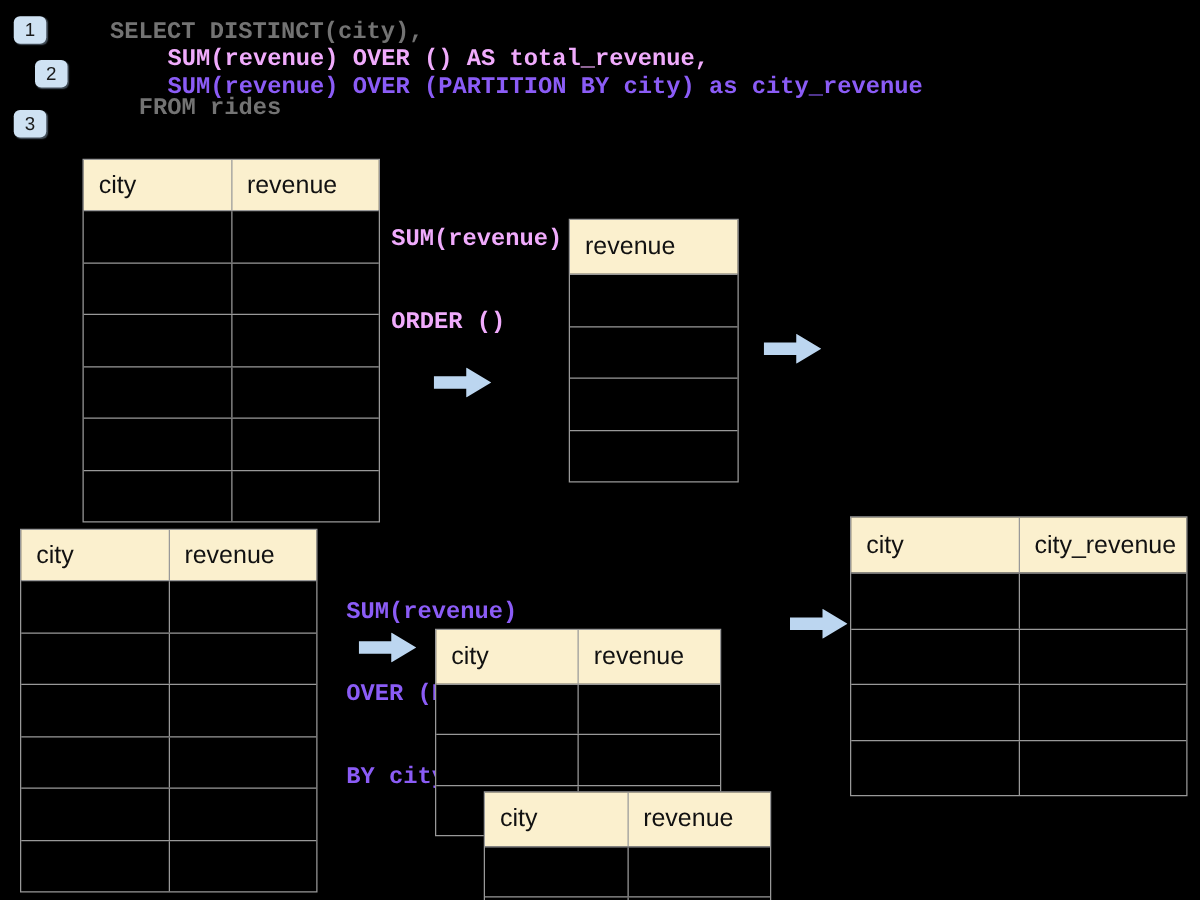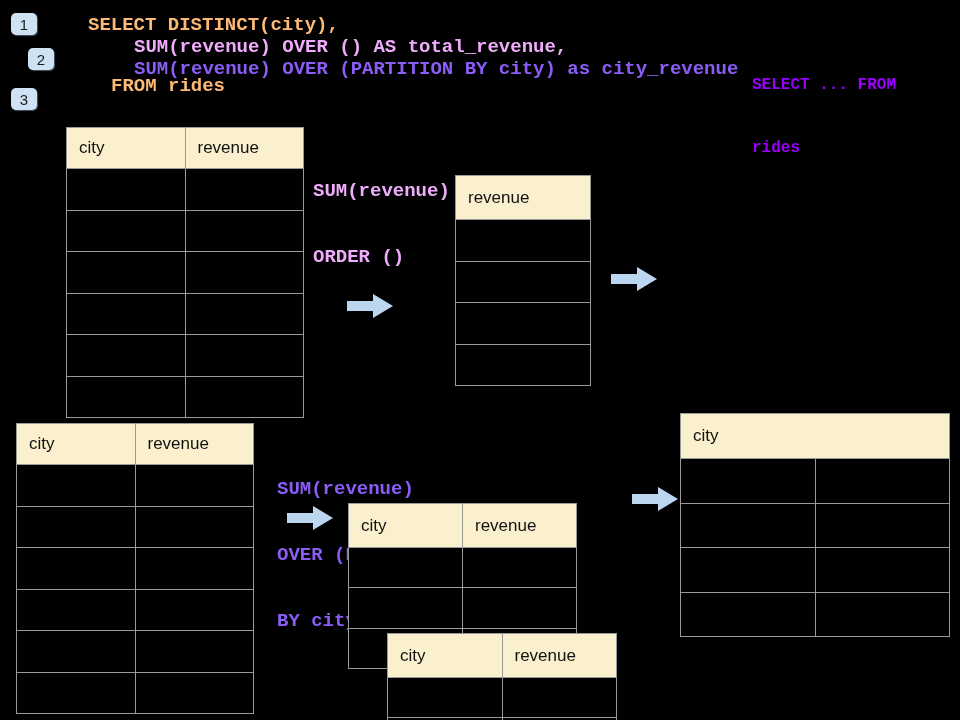--- a/index.html
+++ b/index.html
@@ -7,32 +7,32 @@
   .canvas { position:relative; width:960px; height:720px; background:#000000;
             overflow:hidden; font-family:"Liberation Sans", sans-serif; }
 
   .badge { position:absolute; width:26px; height:22px; background:#cfe2f3;
            border-radius:5px; display:flex; align-items:center; justify-content:center;
            font-size:15px; color:#1a1a1a; font-family:"Liberation Sans", sans-serif;
            box-shadow:1px 1px 1px rgba(130,150,170,0.55); }
 
   .code { position:absolute; font-family:"Liberation Mono", monospace;
           font-weight:bold; font-size:19px; line-height:22px; white-space:pre; }
-  .purple { color:#fdba74; }
+  .purple { color:#737373; }
   .red    { color:#f0abfc; }
   .green  { color:#8b5cf6;font-family:Liberation Mono, monospace; }
 
   .note { position:absolute; font-family:"Liberation Mono", monospace;
           font-weight:bold; font-size:16px; line-height:21px; color:#9900ff;
           white-space:pre; }
 
   .tbl   { position:absolute; border:1px solid #999999; background:#000000; }
   .thead { display:flex; height:var(--hh); background:#fbf0ce; }
   .th    { flex:1; display:flex; align-items:center; padding-left:12px;
-           font-size:17px; color:#111111; border-left:1px solid #999999; }
+           font-size:20px; color:#111111; border-left:1px solid #999999; }
   .th:first-child { border-left:none; }
   .tr    { display:flex; height:var(--rh); border-top:1px solid #999999; }
   .td    { flex:1; border-left:1px solid #999999; }
   .td:first-child { border-left:none; }
   .overlay { z-index:2; }
 
   .arrow { position:absolute; width:46px; height:24px; }
   .arrow svg { display:block; }
 </style>
 </head>
@@ -42,24 +42,20 @@
 
   <div class="badge" style="left:11px; top:13px;">1</div>
   <div class="badge" style="left:28px; top:48px;">2</div>
   <div class="badge" style="left:11px; top:88px;">3</div>
 
   <div class="code purple" style="left:88px;  top:14px;">SELECT DISTINCT(city),</div>
   <div class="code red" style="left:134px; top:36px;">SUM(revenue) OVER () AS total_revenue,</div>
   <div class="code green" style="left:134px; top:58px;">SUM(revenue) OVER (PARTITION BY city) as city_revenue</div>
   <div class="code purple" style="left:111px; top:75px;">FROM rides</div>
 
-  <div class="note" style="left:752px; top:33px;">
-    <div>SELECT ... FROM</div>
-    <div>rides</div>
-  </div>
 
   <div class="code red" style="left:313px; top:136px;">
     <div>SUM(revenue)</div>
     <div>ORDER ()</div>
   </div>
 
   <div class="code green" style="left:277px; top:434px;">
     <div>SUM(revenue)</div>
     <div>OVER (PARTITION</div>
     <div>BY city)</div>
@@ -175,20 +171,21 @@
       </div>
       <div class="tr">
         <div class="td"></div>
         <div class="td"></div>
       </div>
     </div>
 
   <div class="tbl" style="left:680px; top:413px; width:270px; --hh:44px; --rh:44.5px;">
       <div class="thead">
         <div class="th">city</div>
+        <div class="th">city_revenue</div>
       </div>
       <div class="tr">
         <div class="td"></div>
         <div class="td"></div>
       </div>
       <div class="tr">
         <div class="td"></div>
         <div class="td"></div>
       </div>
       <div class="tr">

